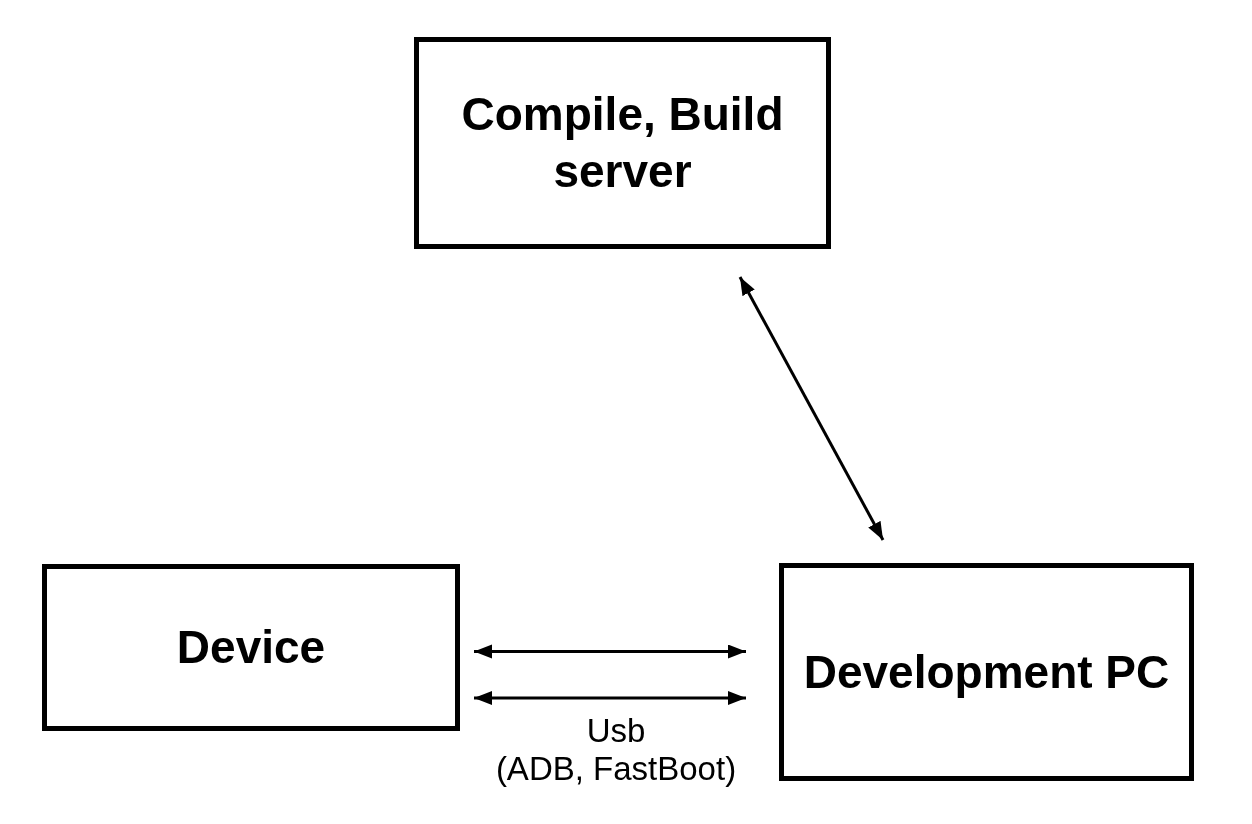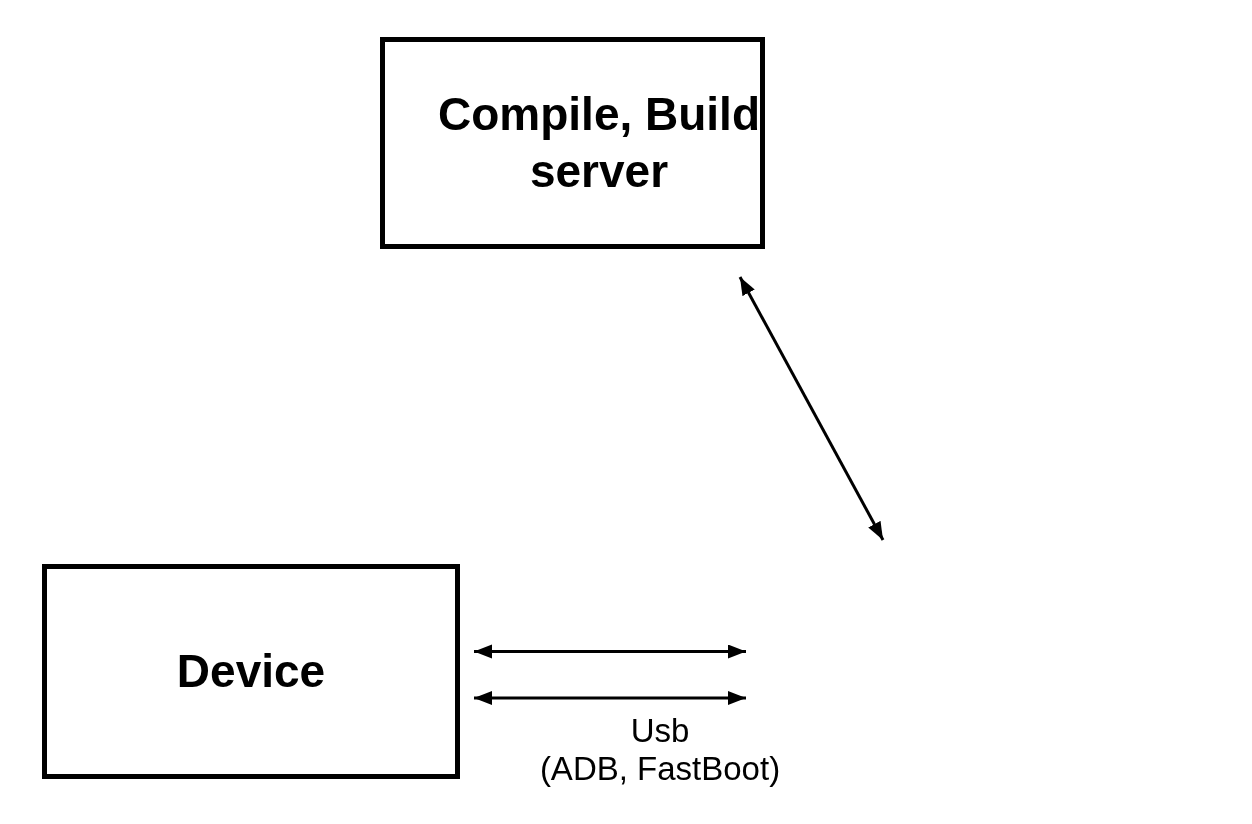--- a/index.html
+++ b/index.html
@@ -28,22 +28,22 @@
     justify-content: center;
     text-align: center;
   }
   .node-label {
     font-size: 46px;
     font-weight: bold;
     line-height: 57px;
     color: var(--text);
     white-space: pre-line;
   }
-  .node-build   { left: 380px; top: 37px;  width: 385px; height: 212px; justify-content: flex-end; }
-  .node-device  { left: 42px;  top: 564px; width: 418px; height: 215px; }
+  .node-build   { left: 414px; top: 37px;  width: 417px; height: 212px; }
+  .node-device  { left: 42px;  top: 564px; width: 418px; height: 167px; }
   .node-devpc   { left: 779px; top: 563px; width: 415px; height: 218px; }
 
   .arrow-layer {
     position: absolute;
     left: 0; top: 0;
     width: 1252px; height: 824px;
     pointer-events: none;
   }
   .arrow-layer line {
     stroke: var(--stroke);
@@ -53,21 +53,21 @@
     position: absolute;
     transform: translateX(-50%);
     font-size: 33px;
     line-height: 40px;
     color: var(--text);
     text-align: center;
     white-space: pre-line;
   }
   .label-ssh    { left: 1015px; top: 352px; }
   .label-serial { left: 622px;  top: 603px; line-height: 38px; }
-  .label-usb    { left: 616px;  top: 712px; line-height: 38px; margin-left: 44px; }
+  .label-usb    { left: 616px;  top: 712px; line-height: 38px; }
 </style>
 </head>
 <body>
 
 <div class="canvas">
 
   <svg class="arrow-layer" viewBox="0 0 1252 824" xmlns="http://www.w3.org/2000/svg">
     <defs>
       <marker id="arrowhead" markerWidth="20" markerHeight="16" refX="18" refY="7" markerUnits="userSpaceOnUse" orient="auto-start-reverse">
         <path d="M0,0 L18,7 L0,14 Z" fill="#000000"></path>
@@ -86,19 +86,22 @@
 
   <div class="node node-build">
     <span class="node-label">Compile, Build
 server</span>
   </div>
 
   <div class="node node-device">
     <span class="node-label">Device</span>
   </div>
 
+  <div class="node node-devpc">
+    <span class="node-label">Development PC</span>
+  </div>
 
 
 
   <div class="edge-label label-usb">Usb
 (ADB, FastBoot)</div>
 
 </div>
 
 </body></html>

